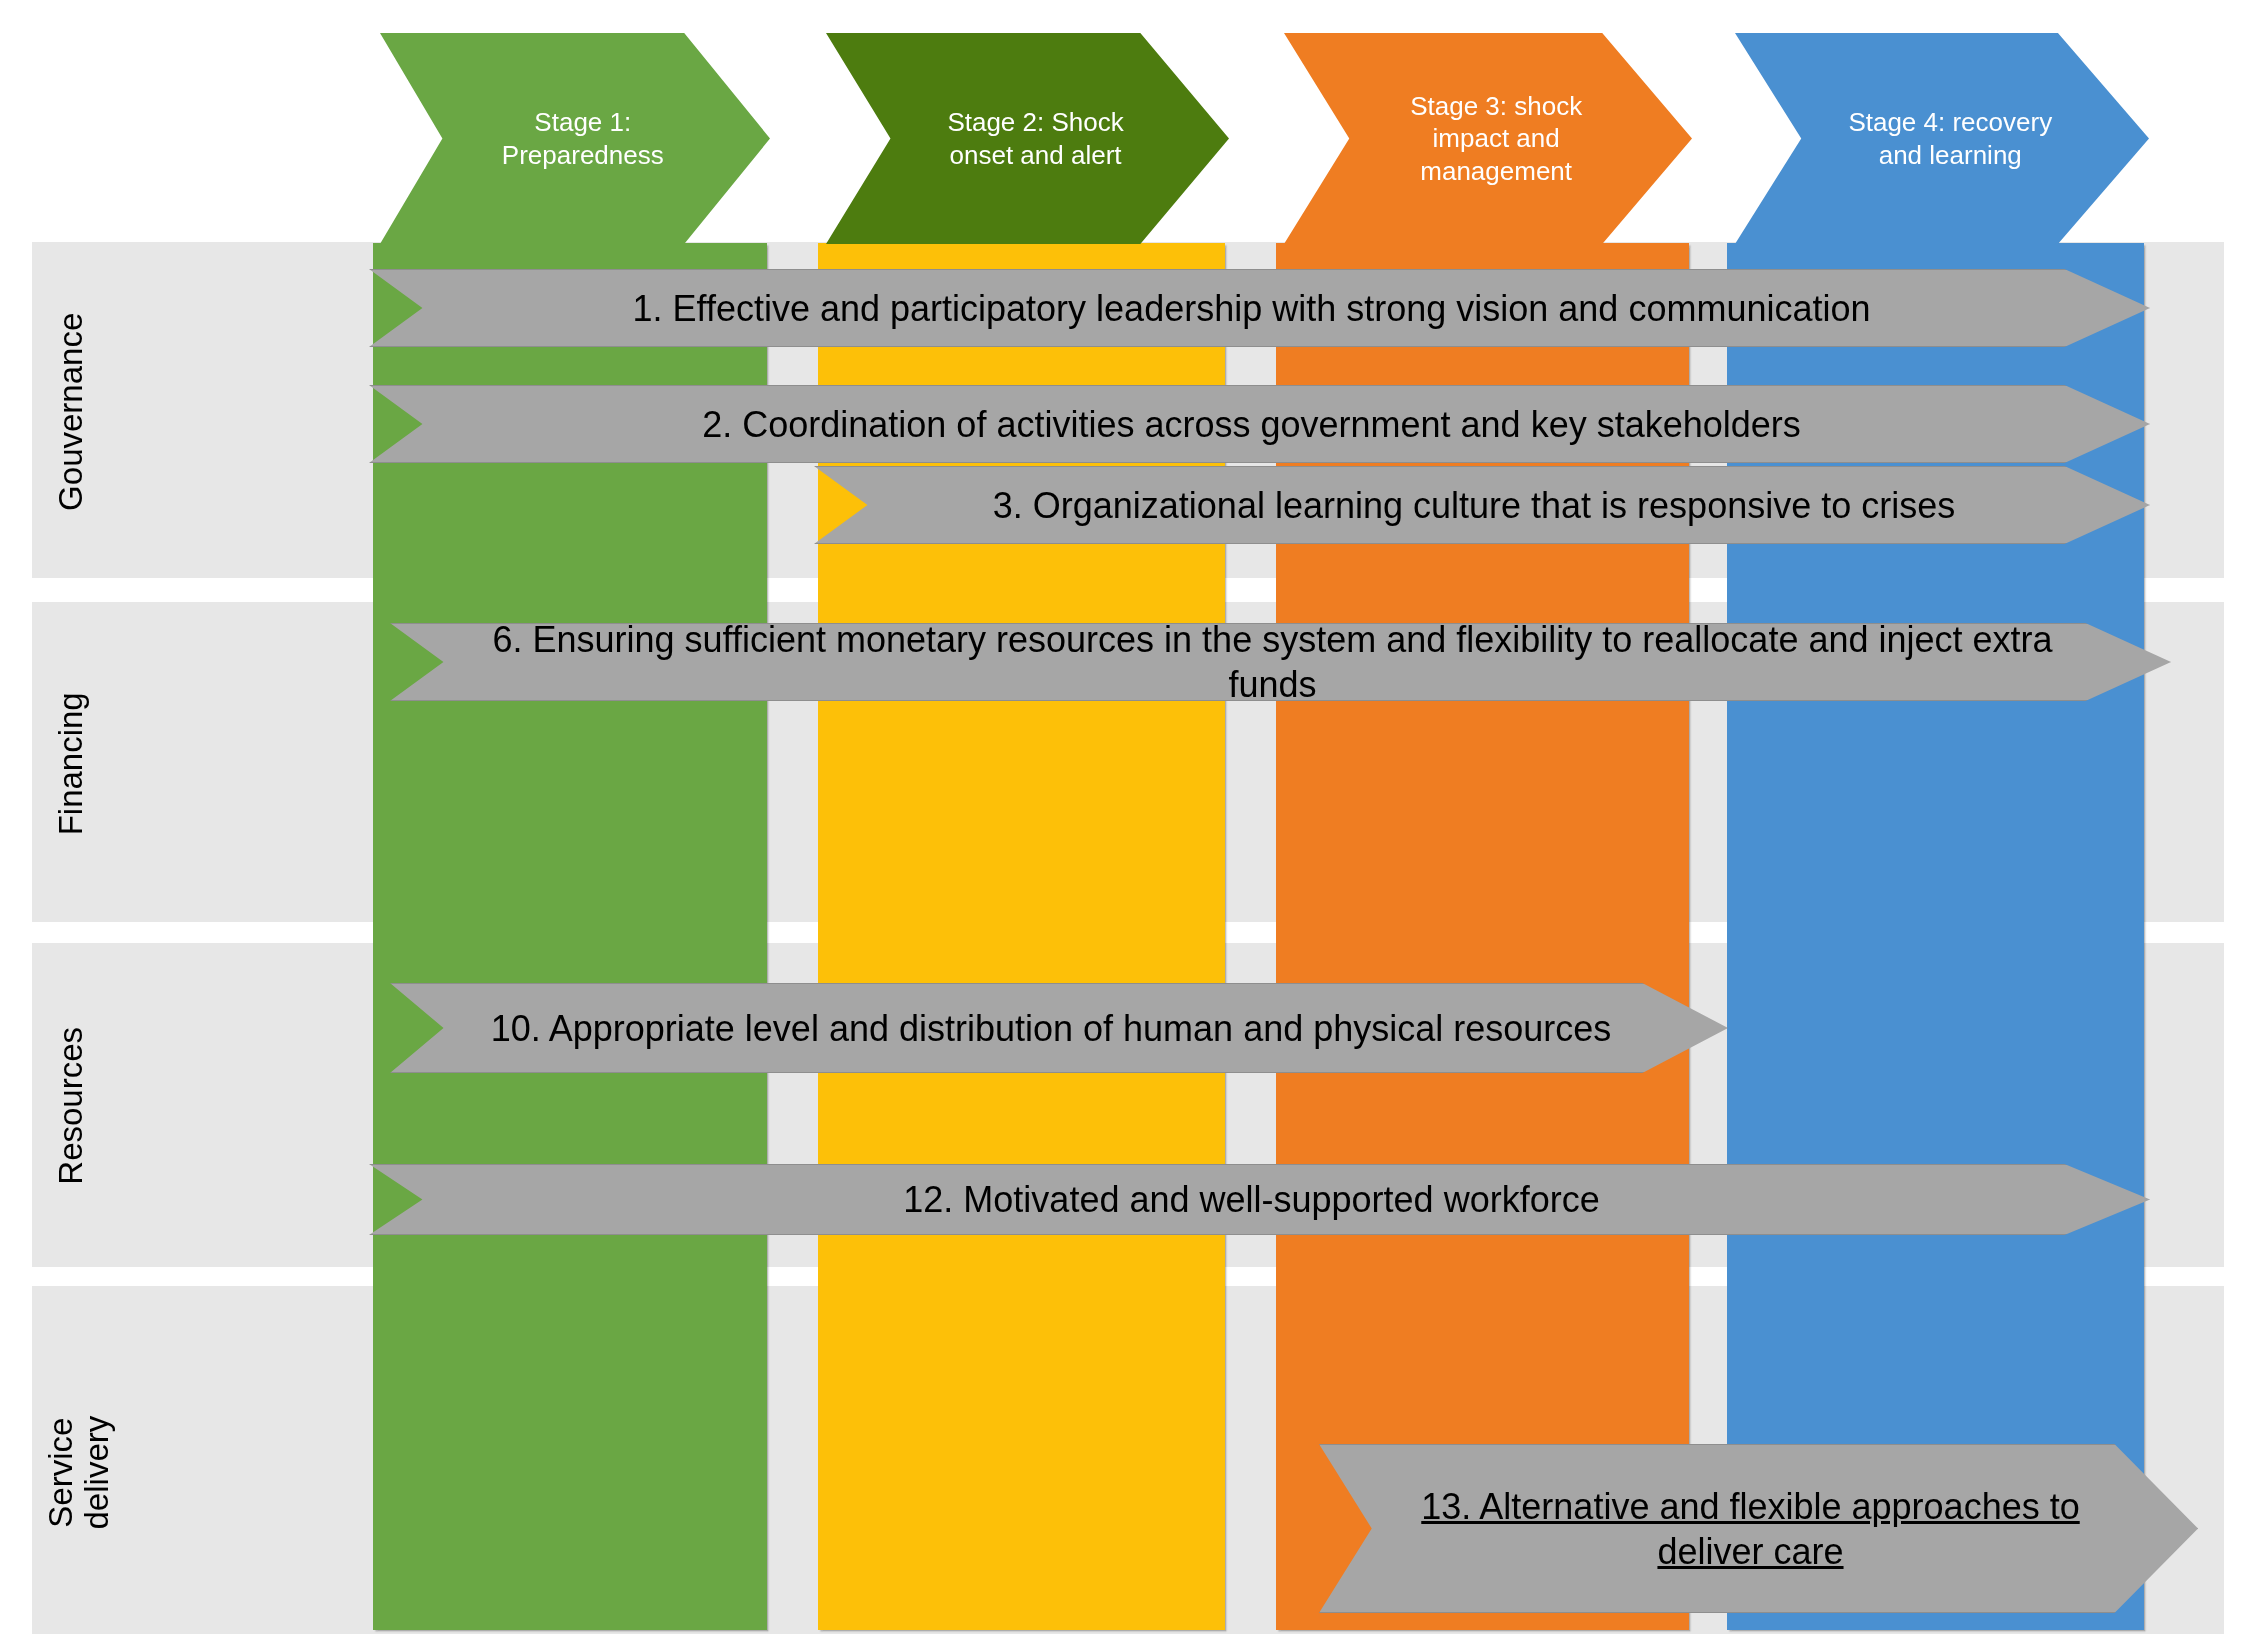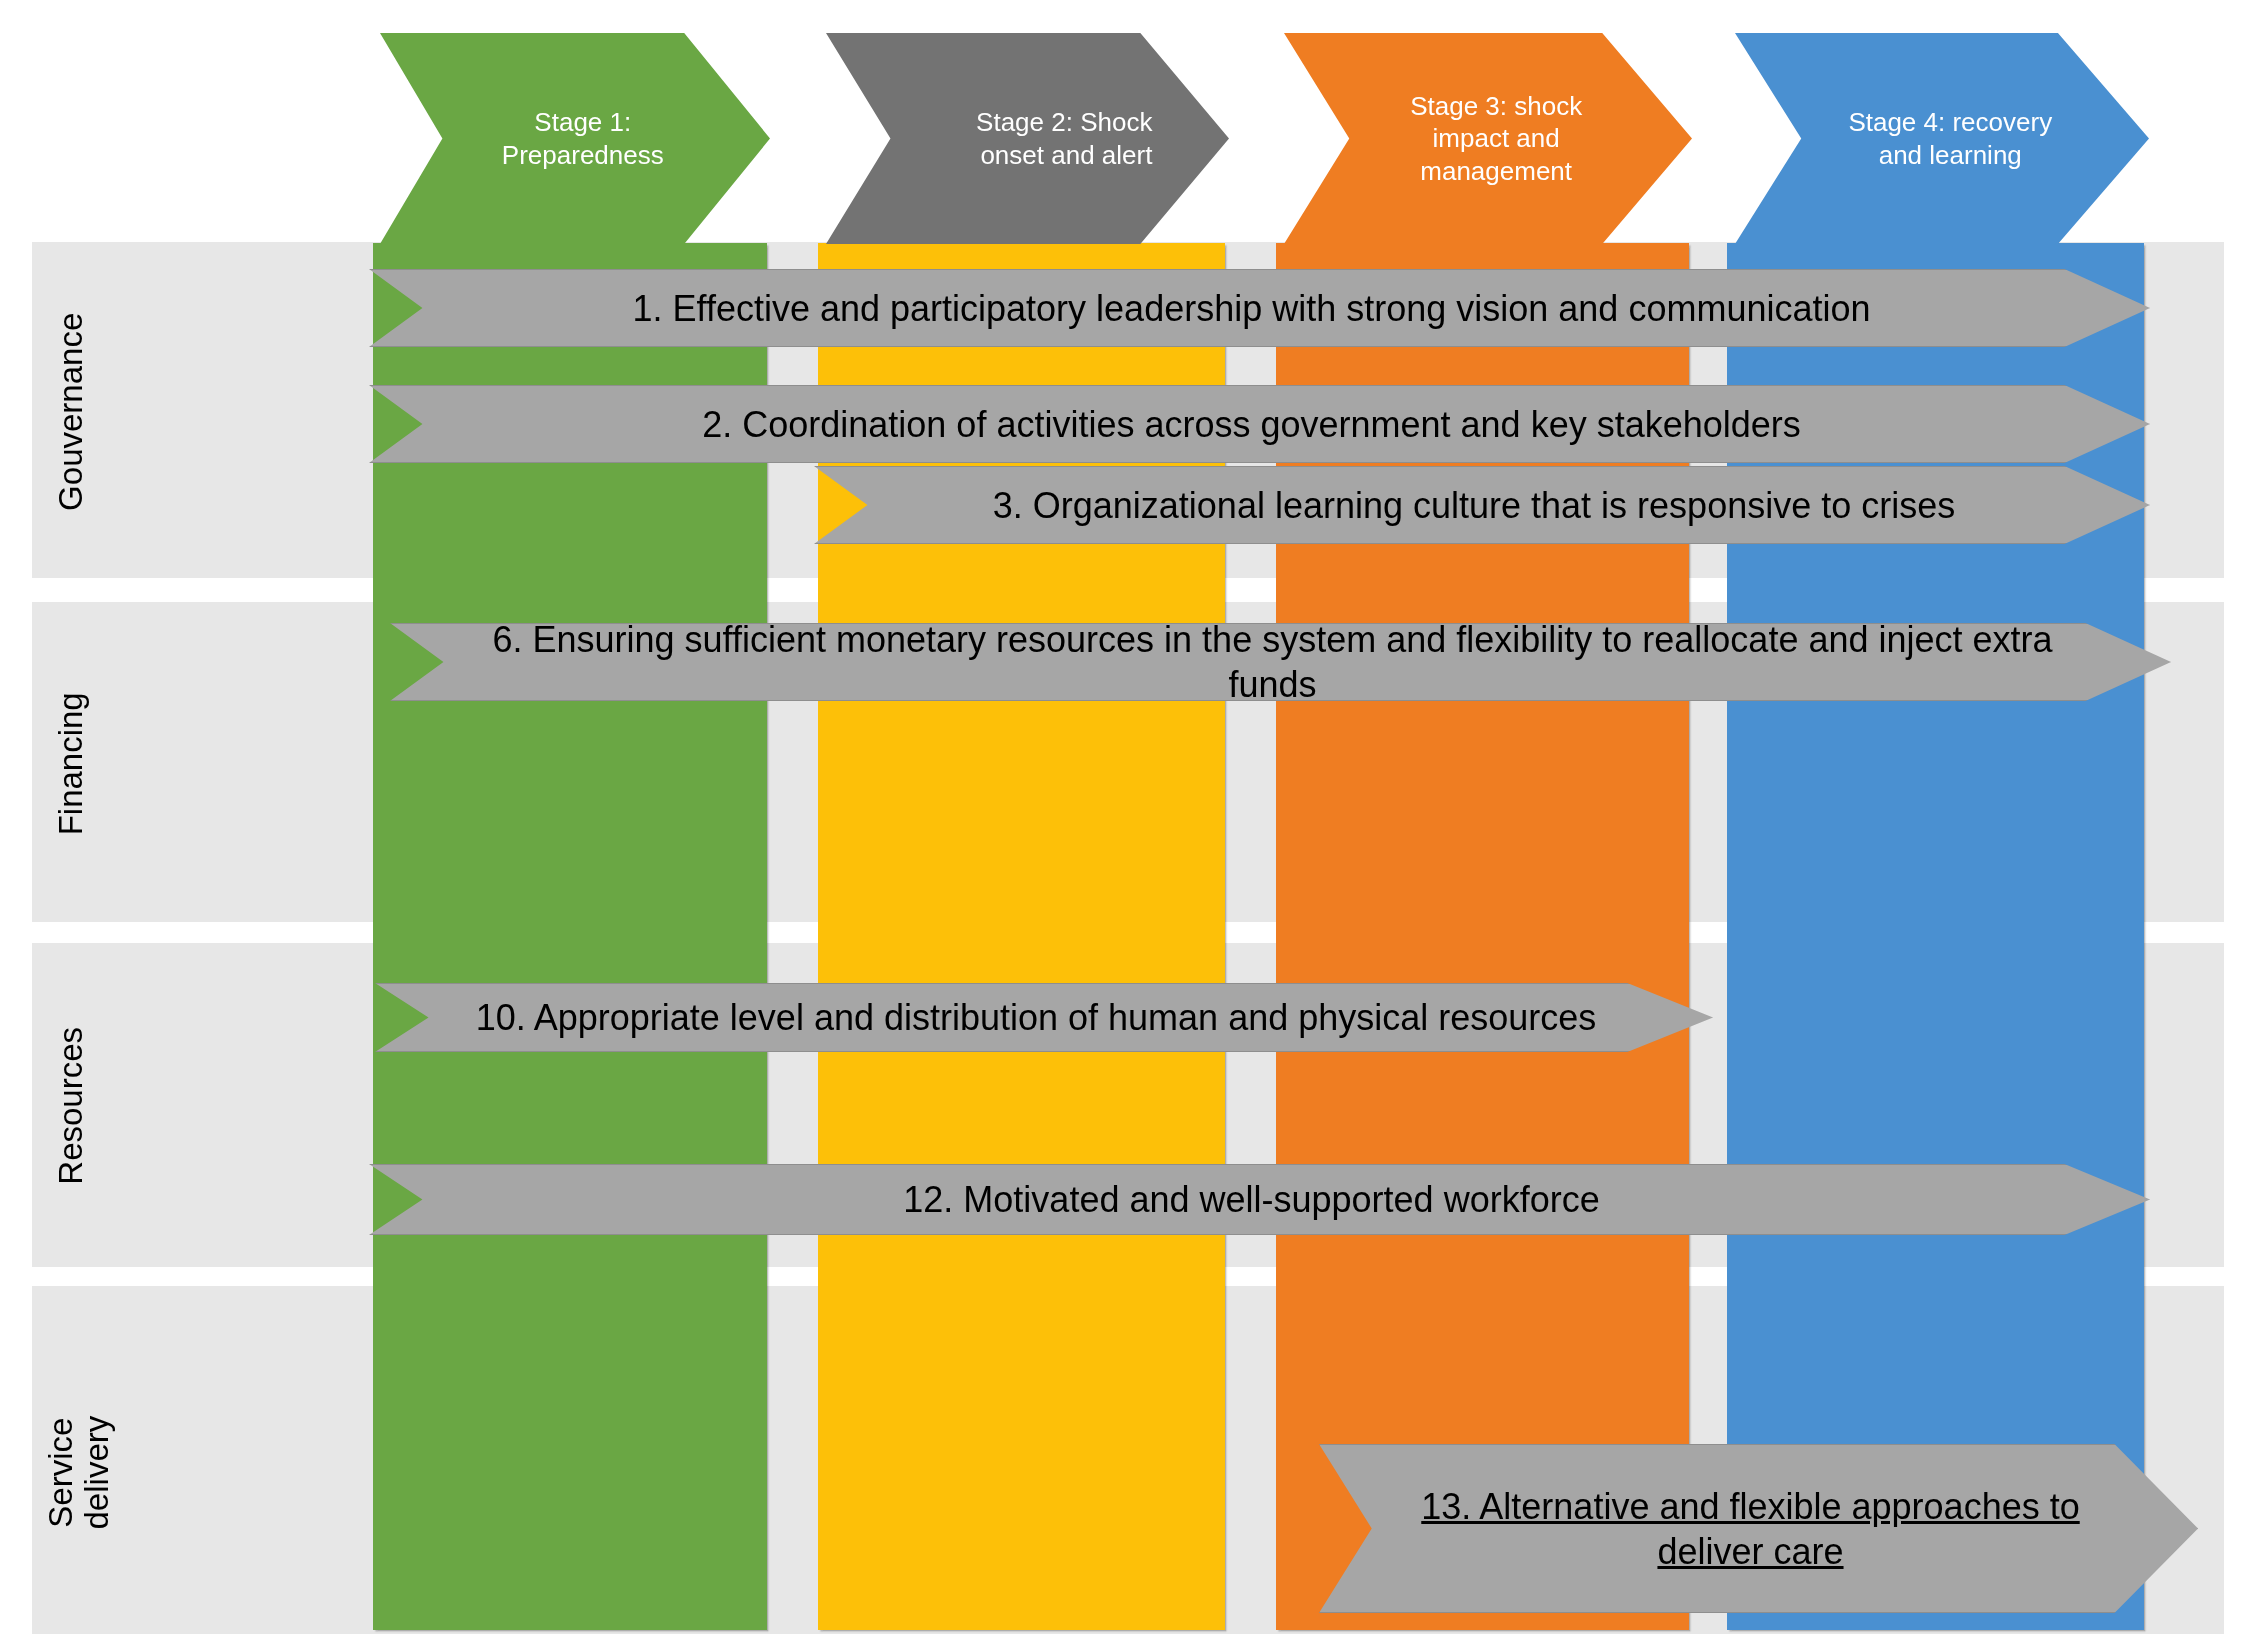--- a/index.html
+++ b/index.html
@@ -88,21 +88,21 @@
 
   <div class="stage-col green" style="left:373px;top:243px;width:394px;height:1387px;"></div>
   <div class="stage-col yellow" style="left:818px;top:243px;width:407px;height:1387px;"></div>
   <div class="stage-col orange" style="left:1276px;top:243px;width:413px;height:1387px;"></div>
   <div class="stage-col blue" style="left:1727px;top:243px;width:417px;height:1387px;"></div>
 
   <div class="stage-arrow" style="left:380px;top:33px;width:390px;height:211px;background:#6aa744;">
     <span style="white-space: pre-line;">Stage 1:
 Preparedness</span>
   </div>
-  <div class="stage-arrow" style="left:826px;top:33px;width:403px;height:211px;background:#737373;text-align:right;">
+  <div class="stage-arrow" style="left:826px;top:33px;width:403px;height:211px;background:#4d7c0f;">
     <span style="white-space: pre-line;">Stage 2: Shock
 onset and alert</span>
   </div>
   <div class="stage-arrow" style="left:1284px;top:33px;width:408px;height:211px;background:#ef7d22;">
     <span style="white-space: pre-line;">Stage 3: shock
 impact and
 management</span>
   </div>
   <div class="stage-arrow" style="left:1735px;top:33px;width:414px;height:211px;background:#4a90d1;">
     <span style="white-space: pre-line;">Stage 4: recovery
@@ -127,21 +127,21 @@
     <span>3. Organizational learning culture that is responsive to crises</span>
   </div>
 
   <div class="res-arrow one-line" style="left:390px;top:623px;width:1781px;height:78px;
               -webkit-clip-path:polygon(0 0, 95.2% 0, 100% 50%, 95.2% 100%, 0 100%, 3.0% 50%);
               clip-path:polygon(0 0, 95.2% 0, 100% 50%, 95.2% 100%, 0 100%, 3.0% 50%);">
     <span>6. Ensuring sufficient monetary resources in the system and flexibility to reallocate and inject extra funds</span>
   </div>
 
 
-  <div class="res-arrow one-line" style="left:375px;top:983px;width:1338px;height:69px;
+  <div class="res-arrow one-line" style="left:390px;top:983px;width:1338px;height:90px;
               -webkit-clip-path:polygon(0 0, 93.6% 0, 100% 50%, 93.6% 100%, 0 100%, 4.0% 50%);
               clip-path:polygon(0 0, 93.6% 0, 100% 50%, 93.6% 100%, 0 100%, 4.0% 50%);text-align:right;">
     <span>10. Appropriate level and distribution of human and physical resources</span>
   </div>
 
   <div class="res-arrow one-line" style="left:369px;top:1164px;width:1781px;height:71px;
               -webkit-clip-path:polygon(0 0, 95.2% 0, 100% 50%, 95.2% 100%, 0 100%, 3.0% 50%);
               clip-path:polygon(0 0, 95.2% 0, 100% 50%, 95.2% 100%, 0 100%, 3.0% 50%);">
     <span>12. Motivated and well-supported workforce</span>
   </div>

